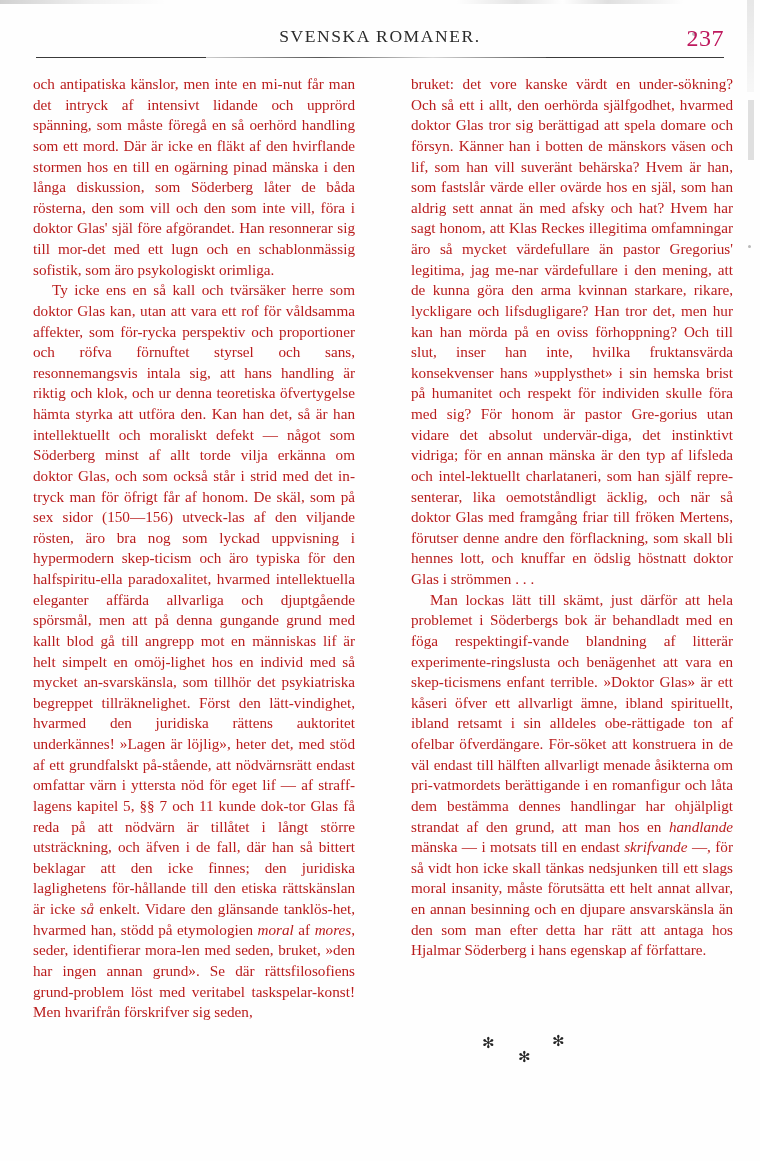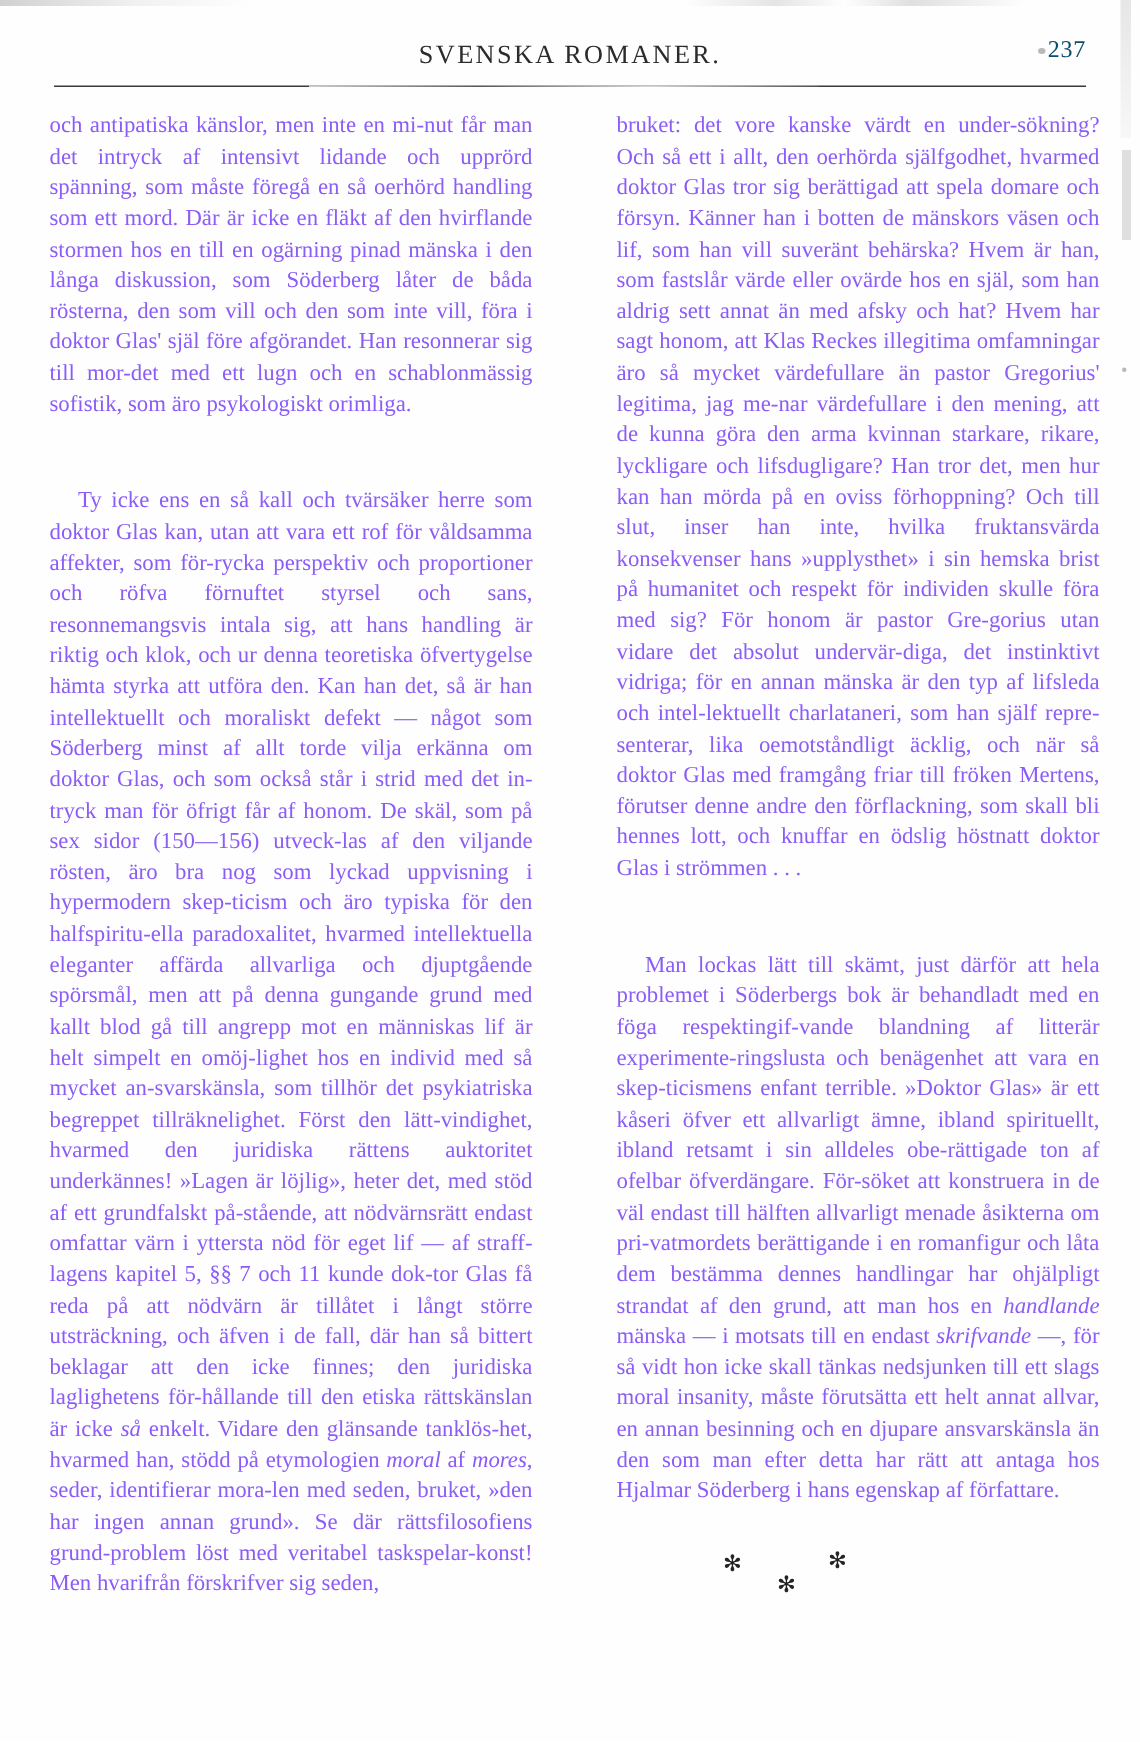--- a/index.html
+++ b/index.html
@@ -33,21 +33,21 @@
   .runhead{
     position:absolute;left:36px;top:26px;width:688px;height:30px;
   }
   .runhead-title{
     position:absolute;left:0;top:0;width:688px;text-align:center;
     font-size:17.5px;letter-spacing:1.6px;color:#2b2b2b;
     font-variant:small-caps;
   }
   .runhead-folio{
     position:absolute;right:0;top:-1px;
-    font-size:16px;color:#0c4a6e;letter-spacing:.5px;margin-left:48px;
+    font-size:24px;color:#be185d;letter-spacing:.5px;margin-left:48px;
   }
   .rule{
     position:absolute;left:36px;top:57px;width:688px;height:1px;
     background:#3a3a3a;
   }
   .rule::after{
     content:"";position:absolute;left:170px;top:0;width:340px;height:1px;
     background:linear-gradient(to right,rgba(255,255,255,.75),rgba(255,255,255,.15),rgba(255,255,255,.8),rgba(255,255,255,.1));
   }
 
@@ -57,23 +57,23 @@
     display:flex;justify-content:space-between;
   }
   .col{width:322px;}
   p{
     margin:0;
     text-align:justify;
     text-justify:inter-word;
     font-size:15.2px;
     line-height:20.62px;
     hyphens:manual;
-    color:#8b5cf6;
+    color:#b91c1c;
   }
-  p.indent{text-indent:19px;margin-top:44px;}
+  p.indent{text-indent:19px;}
   .i{}
 
   
   .ornament{
     position:absolute;left:418px;top:1028px;width:170px;height:46px;
   }
   .ornament span{
     position:absolute;font-size:15px;color:#242424;line-height:1;
   }
   .ast-a{left:64px;top:8px;}

